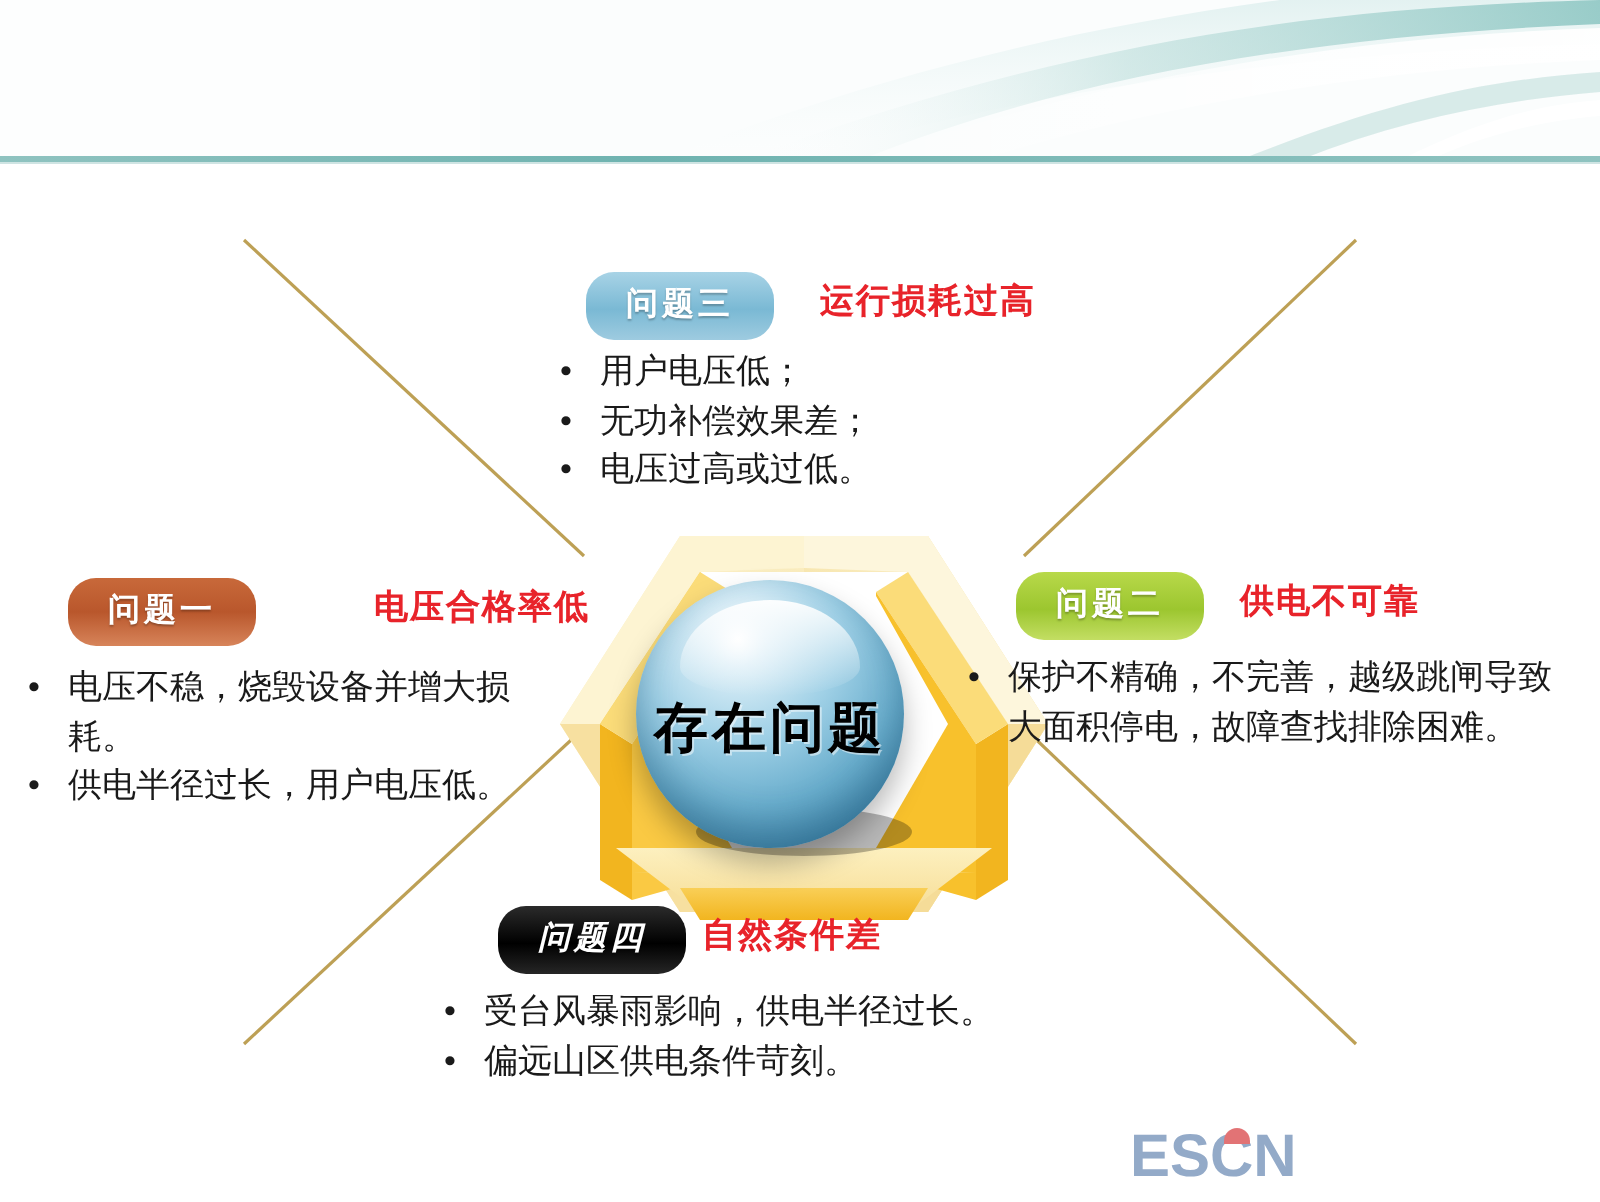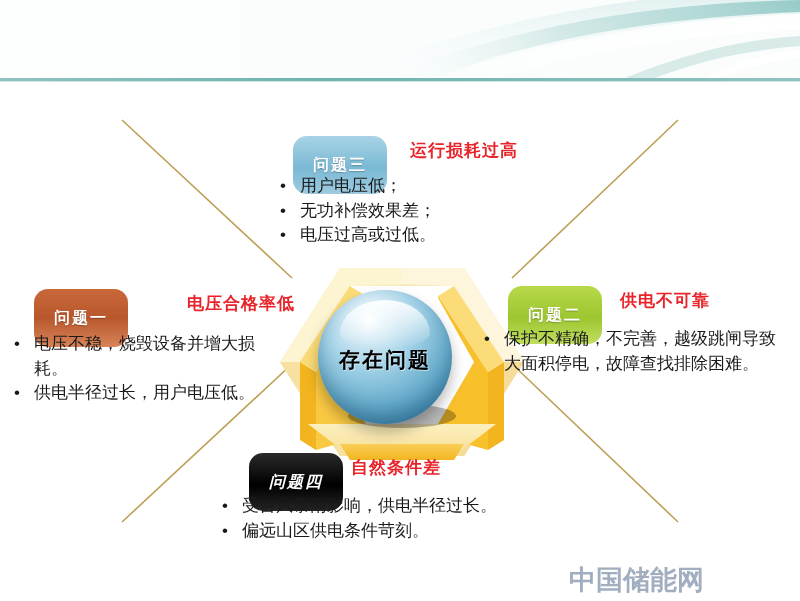--- a/index.html
+++ b/index.html
@@ -142,33 +142,33 @@
     width: 90px; height: 48px;
     border-radius: 50% 50% 50% 50% / 70% 70% 30% 30%;
     background: linear-gradient(180deg, rgba(255,255,255,0.95) 0%, rgba(255,255,255,0.35) 60%, rgba(255,255,255,0) 100%);
   }
   .sphere-label {
     position: absolute;
     left: 0; top: 56px;
     width: 134px;
     text-align: center;
     font-family: "Liberation Sans", "DejaVu Sans", sans-serif;
-    font-size: 21px;
+    font-size: 27px;
     font-weight: bold;
     color: #000000;
     letter-spacing: 2px;
     text-shadow: 1px 1px 0 rgba(255,255,255,0.5);
   }
 
   
   .pill {
     position: absolute;
     height: 26px;
     line-height: 26px;
-    padding: 16px 20px;
+    padding: 4px 20px;
     border-radius: 14px;
     font-family: "Liberation Sans", "DejaVu Sans", sans-serif;
     font-size: 16px;
     font-weight: bold;
     color: #ffffff;
     letter-spacing: 2px;
     white-space: nowrap;
     text-align: center;
     text-shadow: 0 1px 1px rgba(0,0,0,0.25);
   }
@@ -410,16 +410,19 @@
         <span class="txt">受台风暴雨影响，供电半径过长。</span>
       </div>
       <div class="row">
         <span class="dot">•</span>
         <span class="txt">偏远山区供电条件苛刻。</span>
       </div>
     </div>
   </div>
 
   <div class="watermark">
-    <div class="wm-cn">中国储能网</div>
+    <div class="wm-escn">
+      <span>ESCN</span>
+      <span class="accent"></span>
+    </div>
   </div>
 
 </div>
 
 </body></html>

